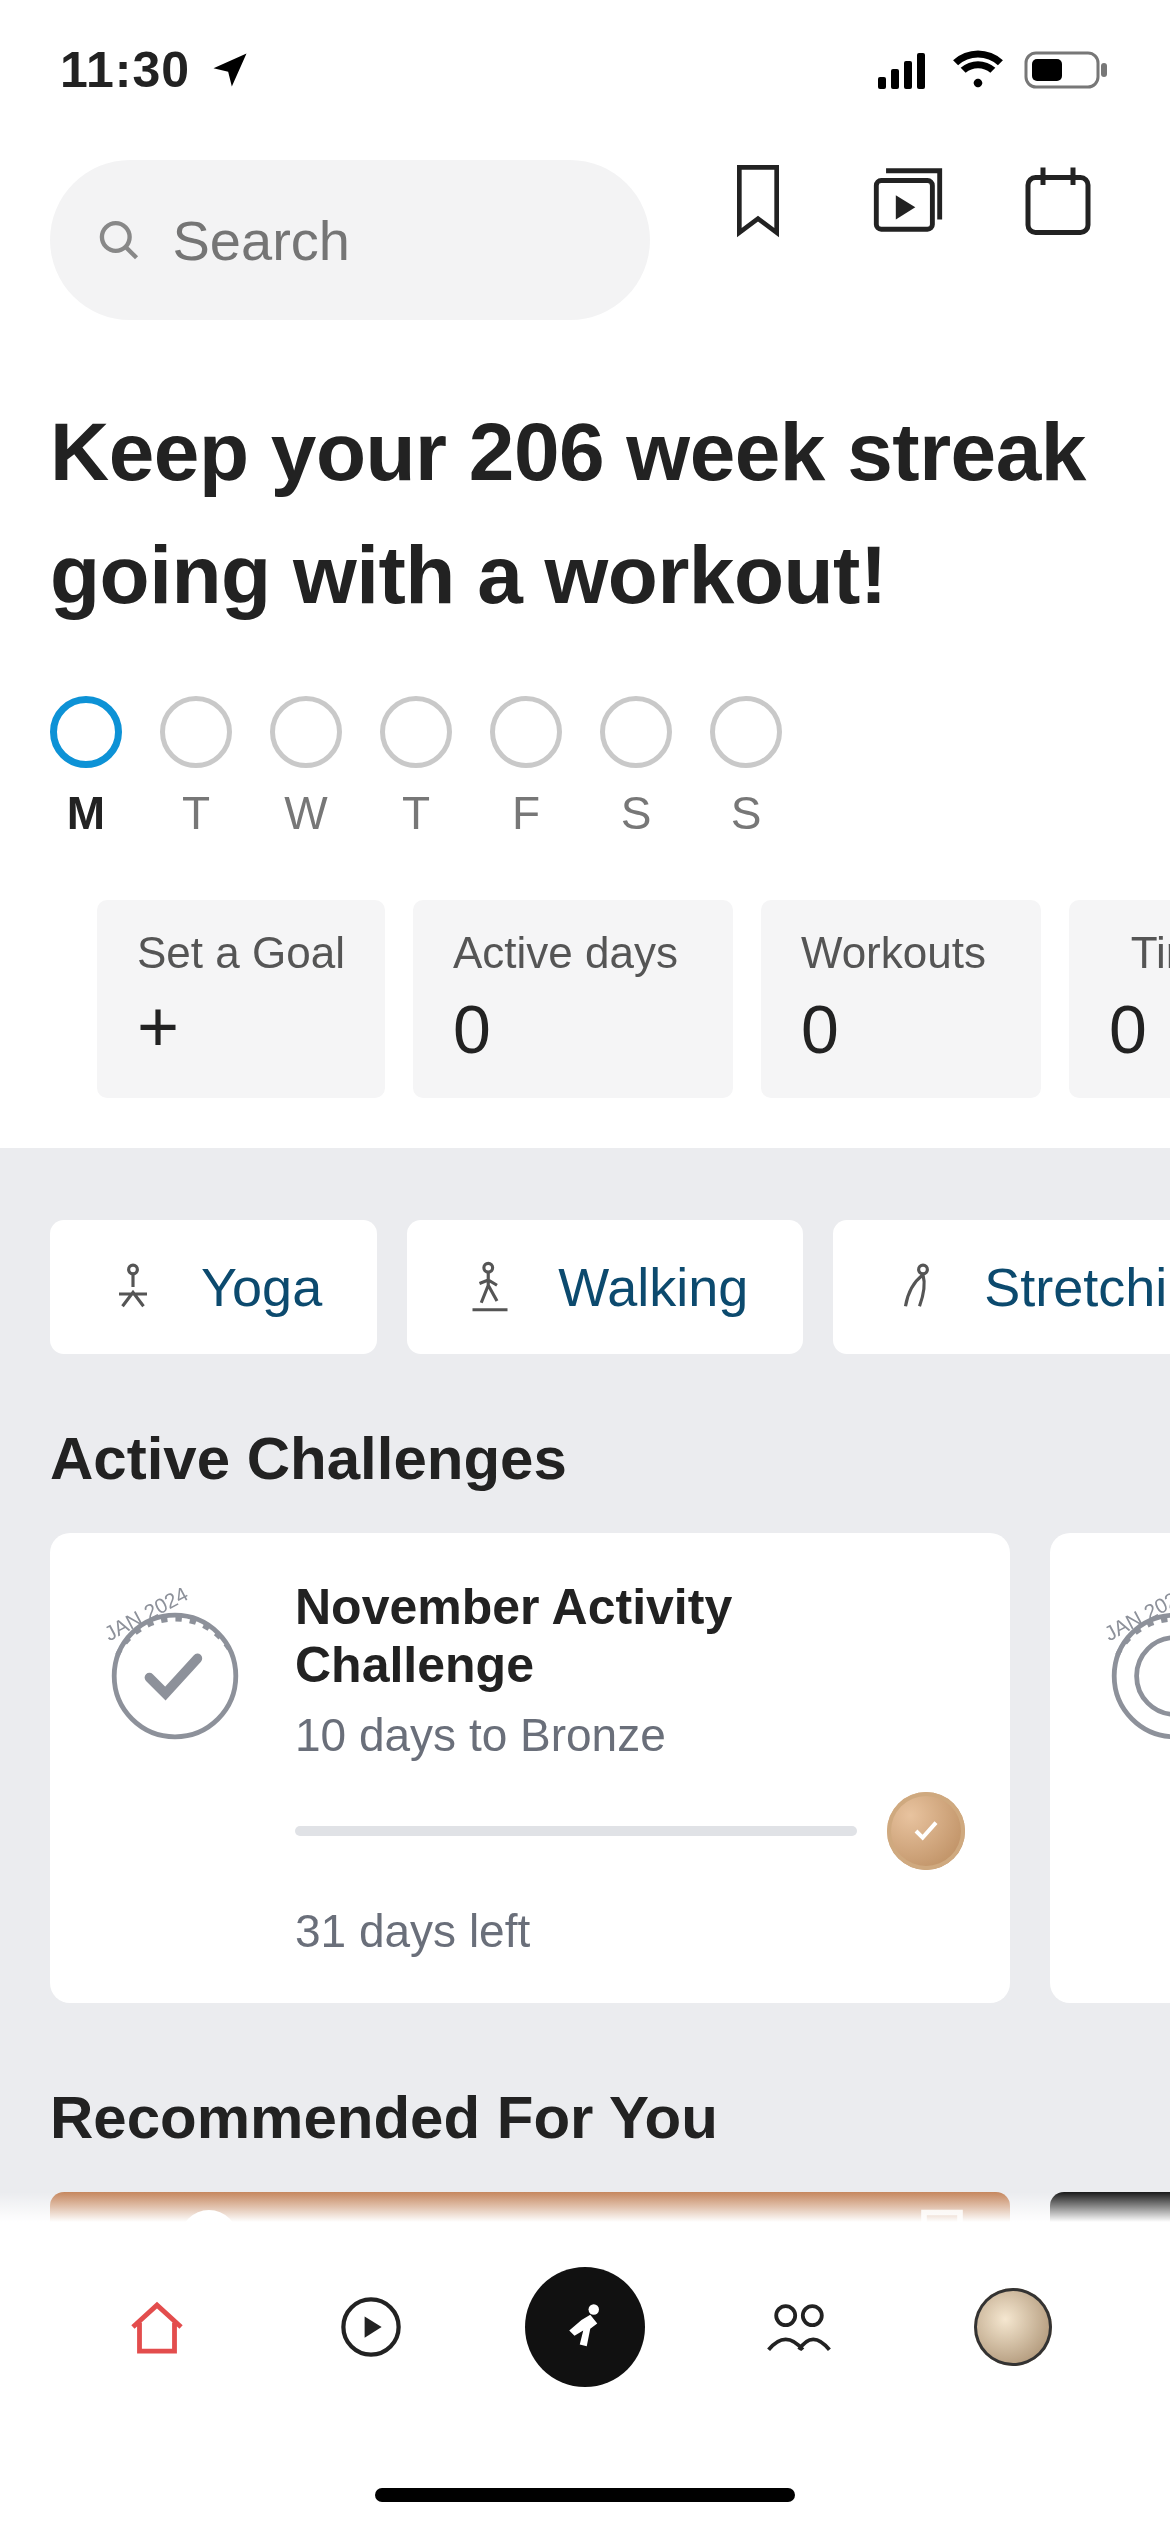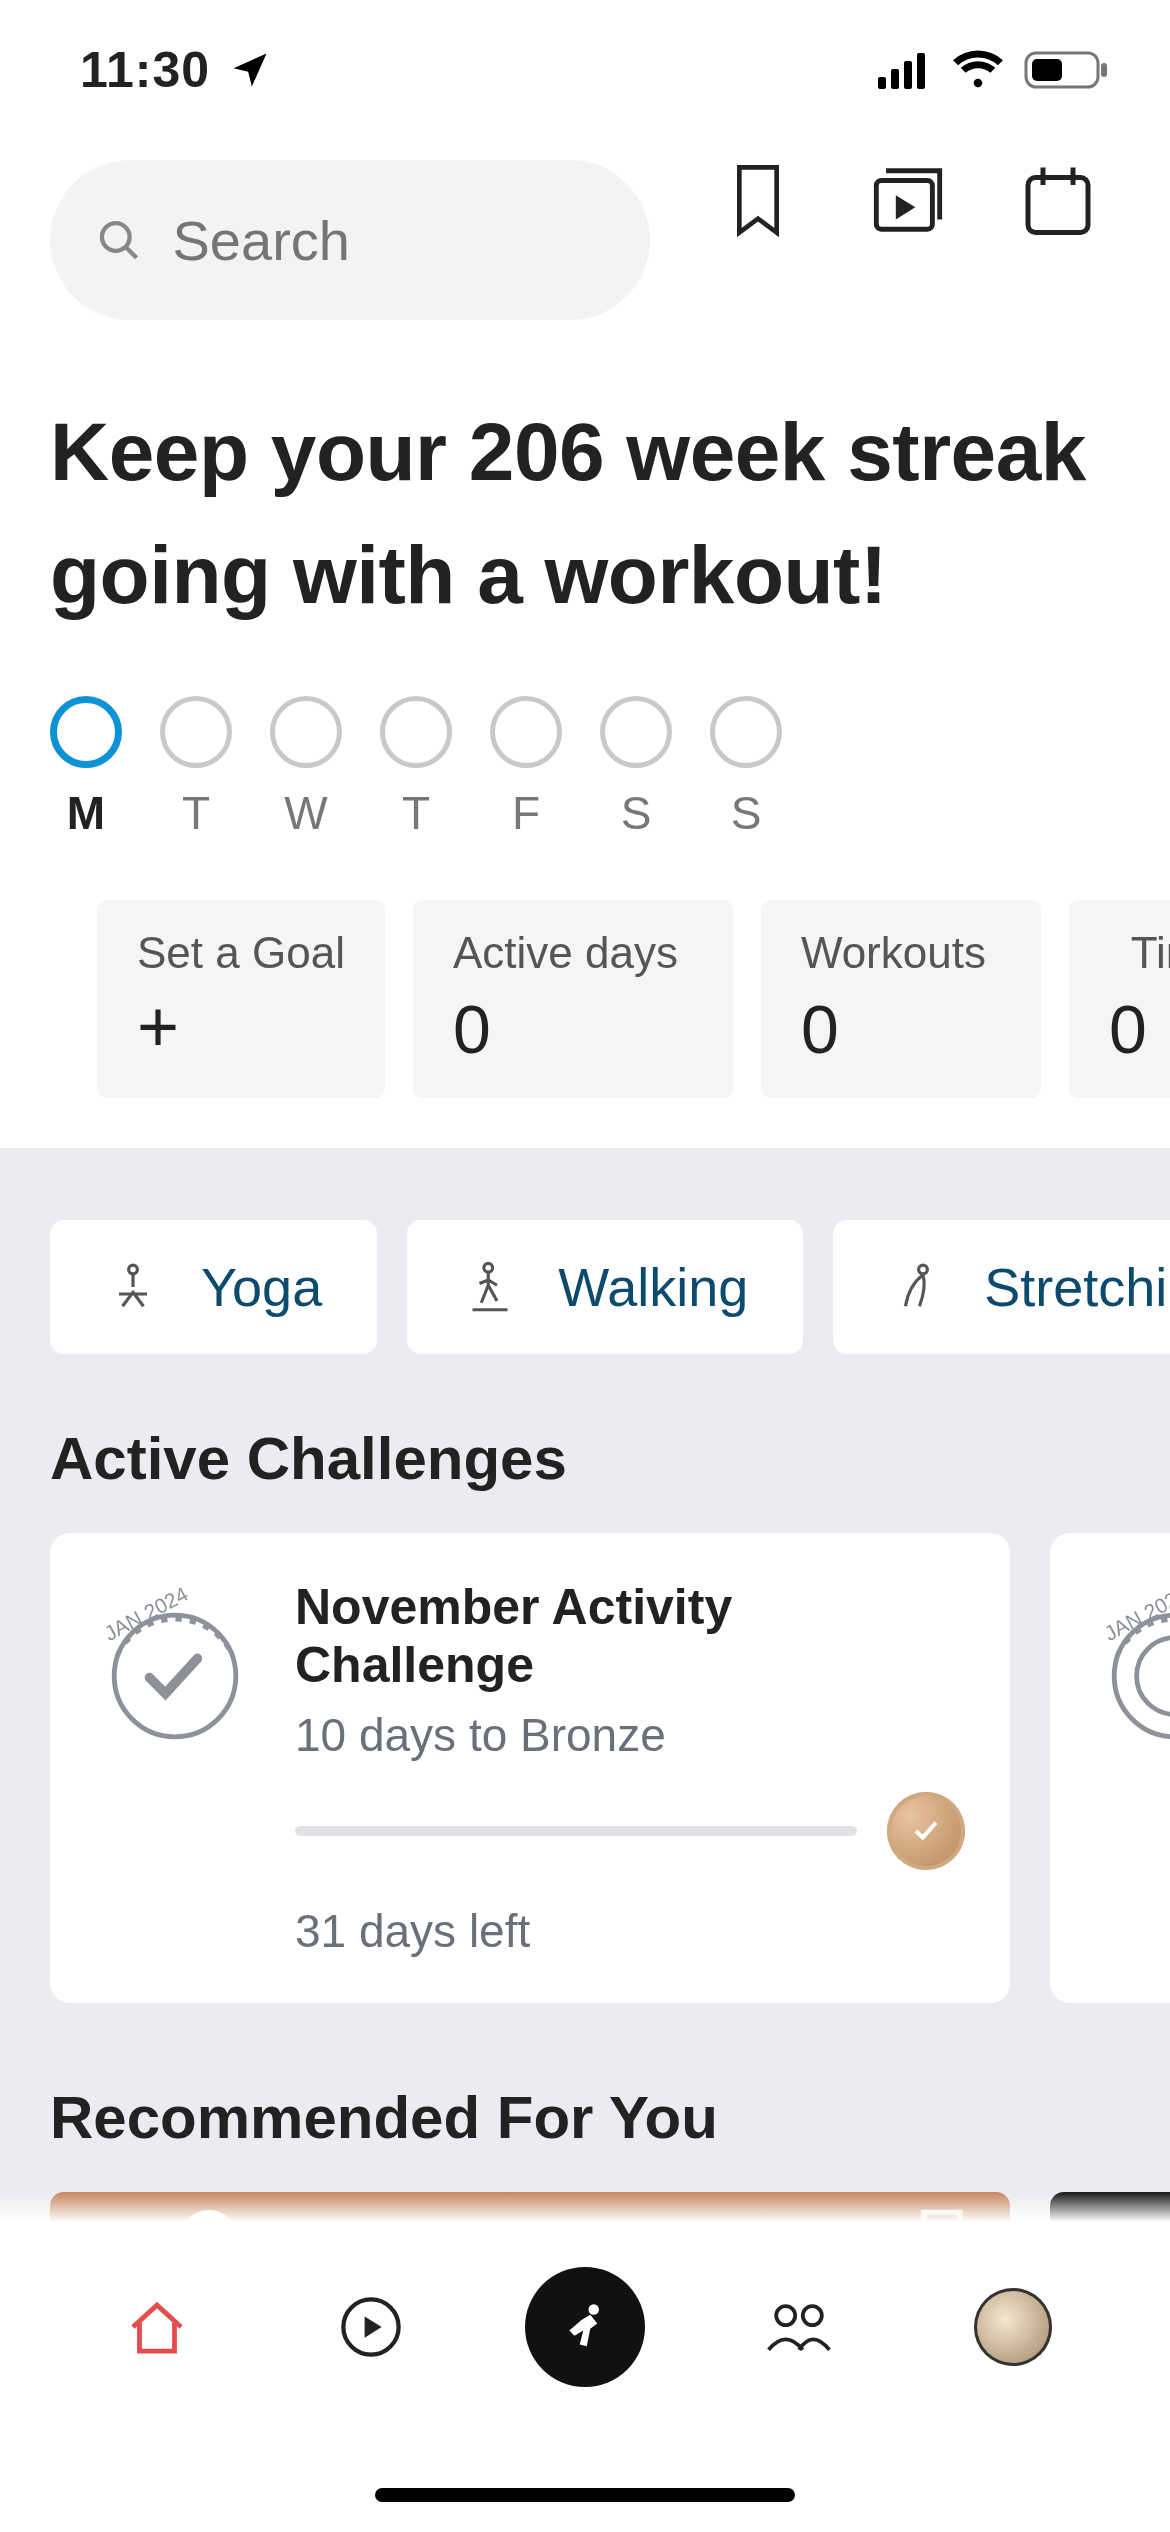--- a/index.html
+++ b/index.html
@@ -15,21 +15,21 @@
   .status-bar {
     display: flex;
     justify-content: space-between;
     align-items: center;
     padding: 30px 60px 20px 60px;
     height: 130px;
     font-size: 50px;
     font-weight: 600;
     letter-spacing: 1px;
   }
-  .status-left { display:flex; align-items:center; gap:18px;margin-left:20px; }
+  .status-left { display:flex; align-items:center; gap:18px; }
   .status-right { display:flex; align-items:center; gap:20px; }
   .status-right svg { display:block; }
 
   
   .header-row {
     display:flex;
     align-items:flex-start;
     gap: 40px;
     padding: 30px 52px 30px 50px;
   }

